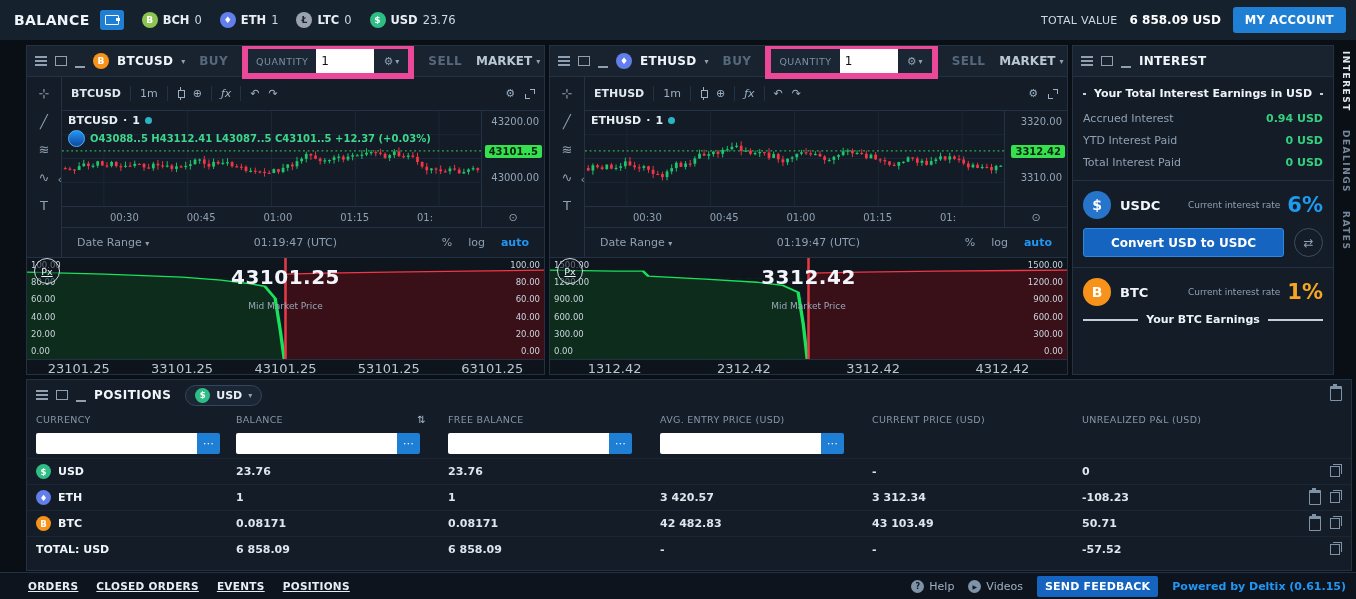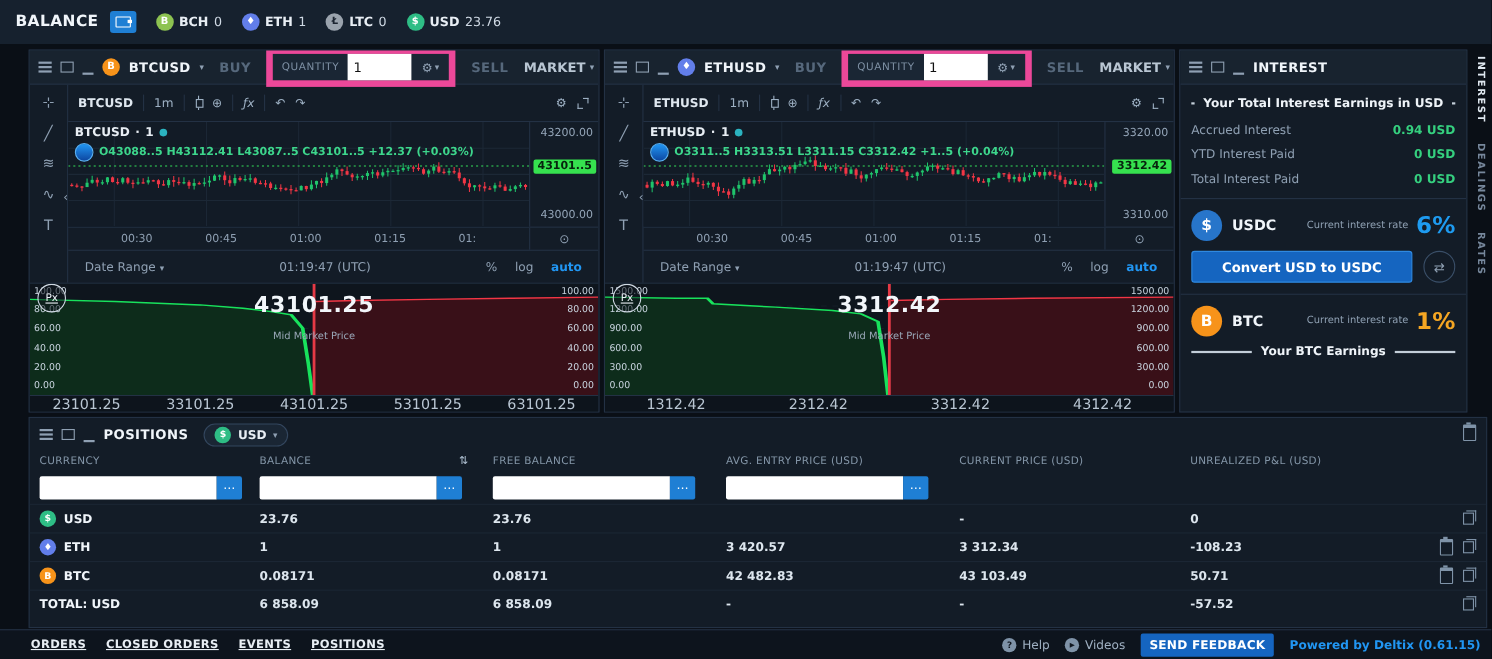--- a/index.html
+++ b/index.html
@@ -65,21 +65,21 @@
   .plot svg{position:absolute;inset:0;width:100%;height:100%;}
   .legend{position:absolute;top:3px;left:6px;z-index:3;}
   .legend-r1{display:flex;align-items:center;gap:5px;font-size:11px;color:#e8eef4;font-weight:600;}
   .legend-dot{width:7px;height:7px;border-radius:50%;background:#2bb3c0;}
   .legend-r2{display:flex;align-items:center;gap:5px;margin-top:3px;text-align:center;}
   .legend-avatar{width:15px;height:15px;border-radius:50%;background:linear-gradient(#2196f3,#0d47a1);border:1px solid #5ab0f2;}
   .legend-ohlc{font-size:10px;color:#3dd68c;font-weight:600;white-space:nowrap;}
   .price-axis{width:62px;flex:none;border-left:1px solid #233144;position:relative;font-size:10px;color:#94a5b8;}
   .pa-top{position:absolute;top:5px;right:5px;}
   .pa-tag{position:absolute;top:36%;right:2px;background:#36e14f;color:#07230d;font-weight:700;padding:1px 4px;border-radius:2px;}
-  .pa-bottom{position:absolute;bottom:5px;right:5px;}
+  .pa-bottom{position:absolute;bottom:23px;right:5px;}
   .time-axis{height:20px;flex:none;border-top:1px solid #233144;display:flex;align-items:center;font-size:10px;color:#8fa0b3;}
   .t-labels{flex:1;display:flex;justify-content:space-evenly;}
   .t-corner{width:62px;flex:none;text-align:center;color:#8fa0b3;font-size:11px;border-left:1px solid #233144;align-self:stretch;display:flex;align-items:center;justify-content:center;cursor:pointer;}
   .chart-footer{height:29px;flex:none;border-top:1px solid #233144;display:flex;align-items:center;padding:0 10px;font-size:11px;color:#8fa0b3;gap:6px;}
   .cf-clock{margin:0 auto;}
   .cf-btn{cursor:pointer;padding:0 5px;}
   .cf-auto{color:#2196f3;font-weight:600;}
 
   
   .depth{height:118px;flex:none;border-top:1px solid #233144;display:flex;flex-direction:column;position:relative;}
@@ -176,20 +176,25 @@
       <span class="coin coin-16 c-ltc">Ł</span>
       <span class="b-coin">LTC</span>
       <span class="b-val">0</span>
     </span>
     <span class="badge">
       <span class="coin coin-16 c-usd">$</span>
       <span class="b-coin">USD</span>
       <span class="b-val">23.76</span>
     </span>
 
+    <span class="topbar-right">
+      <span class="total-label">TOTAL VALUE</span>
+      <span class="total-value">6 858.09 USD</span>
+      <button class="account-btn">MY ACCOUNT</button>
+    </span>
   </header>
 
   <div class="main-row">
 
     <section class="panel">
       <div class="panel-head">
         <span class="ic-menu"></span>
         <span class="ic-win"></span>
         <span class="ic-min"></span>
         <span class="coin coin-16 c-btc">B</span>
@@ -759,24 +764,20 @@
                   <rect x="447" y="55.31680437565272" width="3" height="1.2" fill="#1fc46b"></rect>
                   <line x1="0" y1="40.32" x2="452" y2="40.32" stroke="#35e05a" stroke-width="1" stroke-dasharray="2,3"></line>
                 </svg>
               <div class="legend">
                 <div class="legend-r1">
                   <span>ETHUSD</span>
                   <span>·</span>
                   <span>1</span>
                   <span class="legend-dot"></span>
                 </div>
-                <div class="legend-r2">
-                  <span class="legend-avatar"></span>
-                  <span class="legend-ohlc">O3311..5 H3313.51 L3311.15 C3312.42 +1..5 (+0.04%)</span>
-                </div>
               </div>
             </div>
             <div class="price-axis">
               <span class="pa-top">3320.00</span>
               <span class="pa-tag">3312.42</span>
               <span class="pa-bottom">3310.00</span>
             </div>
           </div>
           <div class="time-axis">
             <span class="t-labels">

